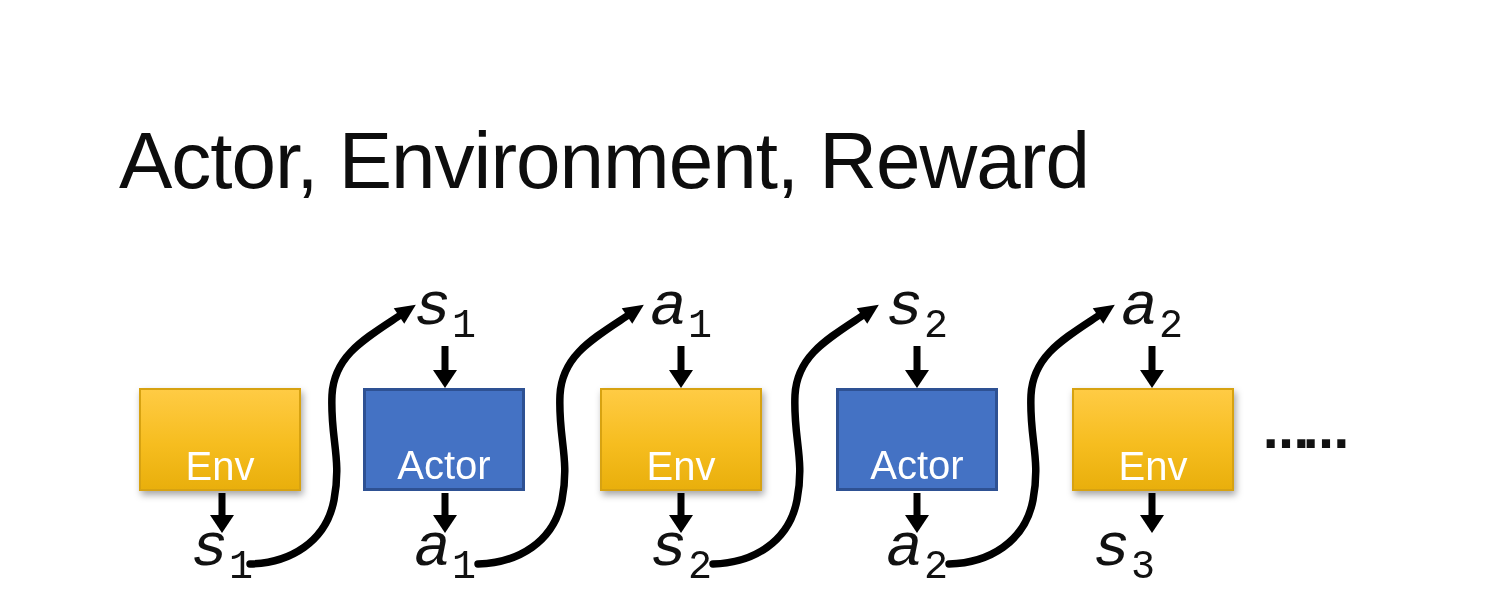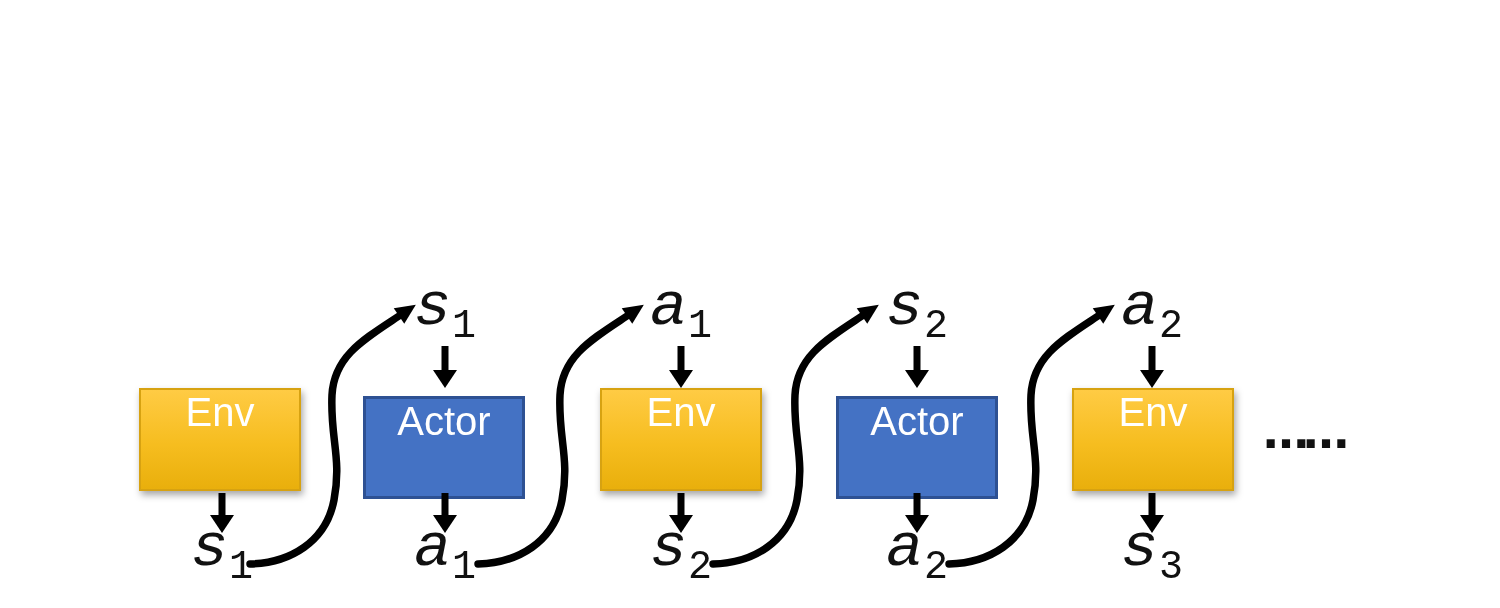--- a/index.html
+++ b/index.html
@@ -18,33 +18,32 @@
     letter-spacing:-1px;
     color:var(--title-text,#0d0d0d);
     white-space:nowrap;
     font-weight:400;
   }
   .box{
     position:absolute;
     top:388px;
     width:162px;height:103px;
     box-sizing:border-box;
-    display:flex;align-items:flex-start;justify-content:center;
+    display:flex;align-items:flex-end;justify-content:center;
     font-size:40px;
     color:var(--box-text,#fff);
   }
   .box.env{
     background:linear-gradient(180deg,var(--env-top,#FFCB44) 0%,var(--env-mid,#F6BD1F) 55%,var(--env-bottom,#E9AF0C) 100%);
     border:2px solid var(--env-border,#D7A211);
     box-shadow:2px 4px 7px rgba(0,0,0,0.35);
   }
   .box.actor{
     background:var(--actor-fill,#4472C4);
     border:3px solid var(--actor-border,#2E5193);
-    margin-top:8px;
   }
   .mlabel{
     position:absolute;
     transform:translateX(-50%);
     white-space:nowrap;
     line-height:1;
     color:#111;
     font-family:Liberation Mono, monospace;
   }
   .mlabel .base{
@@ -80,20 +79,21 @@
     stroke-linecap:round;
   }
   svg.arrows .solid{fill:var(--arrow,#000);}
   svg.arrows .shaft{stroke:var(--arrow,#000);stroke-width:7;}
 </style>
 </head>
 <body>
 
 <div class="slide">
 
+  <div class="title">Actor, Environment, Reward</div>
 
   <div class="box env" style="left:139px">
       <span>Env</span>
     </div>
   <div class="box actor" style="left:363px">
       <span>Actor</span>
     </div>
   <div class="box env" style="left:600px">
       <span>Env</span>
     </div>
@@ -106,21 +106,21 @@
 
   <div class="mlabel toprow" style="left:445px"><span class="base">s</span><span class="sub">1</span></div>
   <div class="mlabel toprow" style="left:681px"><span class="base">a</span><span class="sub">1</span></div>
   <div class="mlabel toprow" style="left:917px"><span class="base">s</span><span class="sub">2</span></div>
   <div class="mlabel toprow" style="left:1152px"><span class="base">a</span><span class="sub">2</span></div>
 
   <div class="mlabel bottomrow" style="left:222px"><span class="base">s</span><span class="sub">1</span></div>
   <div class="mlabel bottomrow" style="left:445px"><span class="base">a</span><span class="sub">1</span></div>
   <div class="mlabel bottomrow" style="left:681px"><span class="base">s</span><span class="sub">2</span></div>
   <div class="mlabel bottomrow" style="left:917px"><span class="base">a</span><span class="sub">2</span></div>
-  <div class="mlabel bottomrow" style="left:1152px"><span class="base">s</span><span class="sub">3</span></div>
+  <div class="mlabel bottomrow" style="left:1124px"><span class="base">s</span><span class="sub">3</span></div>
 
   <div class="dots">……</div>
 
   <svg class="arrows" width="1500" height="608" viewBox="0 0 1500 608">
     <defs>
       <marker id="curveHead" viewBox="0 0 10 10" refX="2" refY="5" markerWidth="3" markerHeight="3" orient="auto">
         <path d="M0.4 0.8 L9.4 5 L0.4 9.2 Z" style="fill:var(--arrow,#000)"></path>
       </marker>
     </defs>
 

